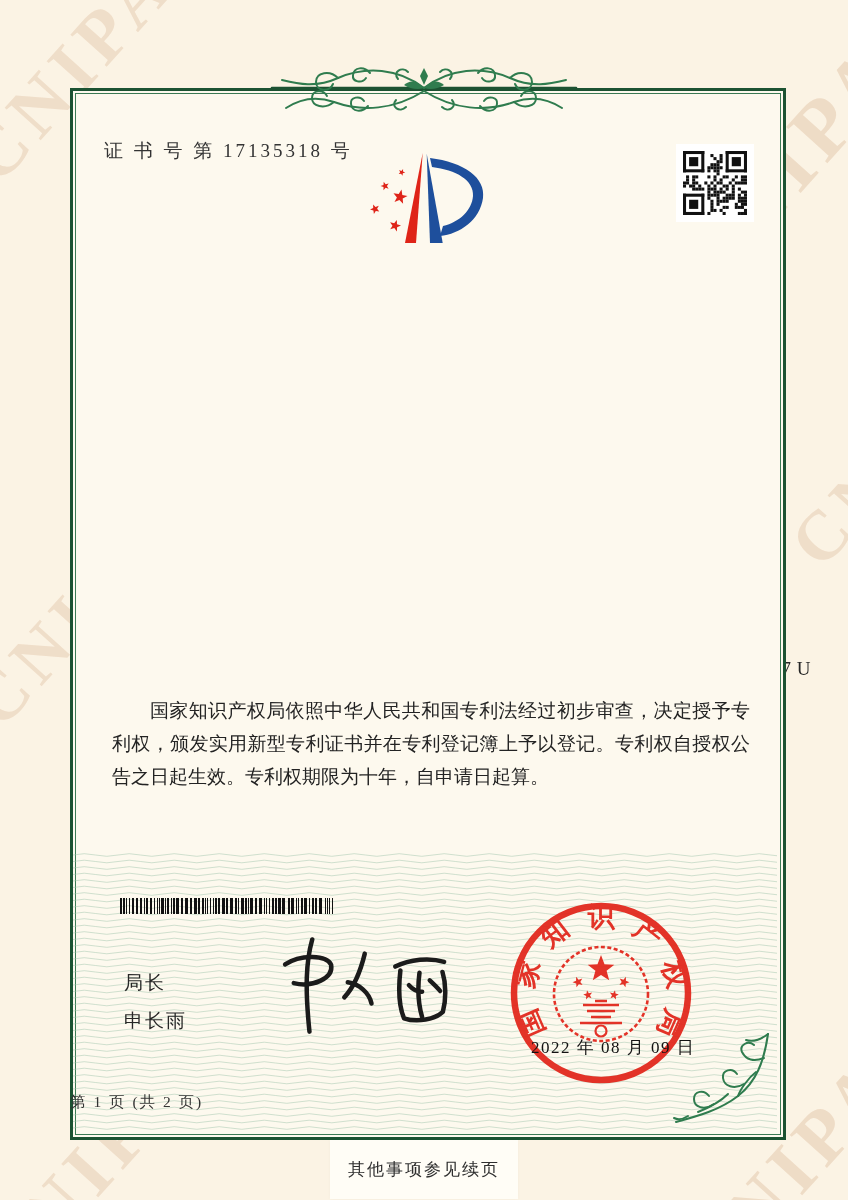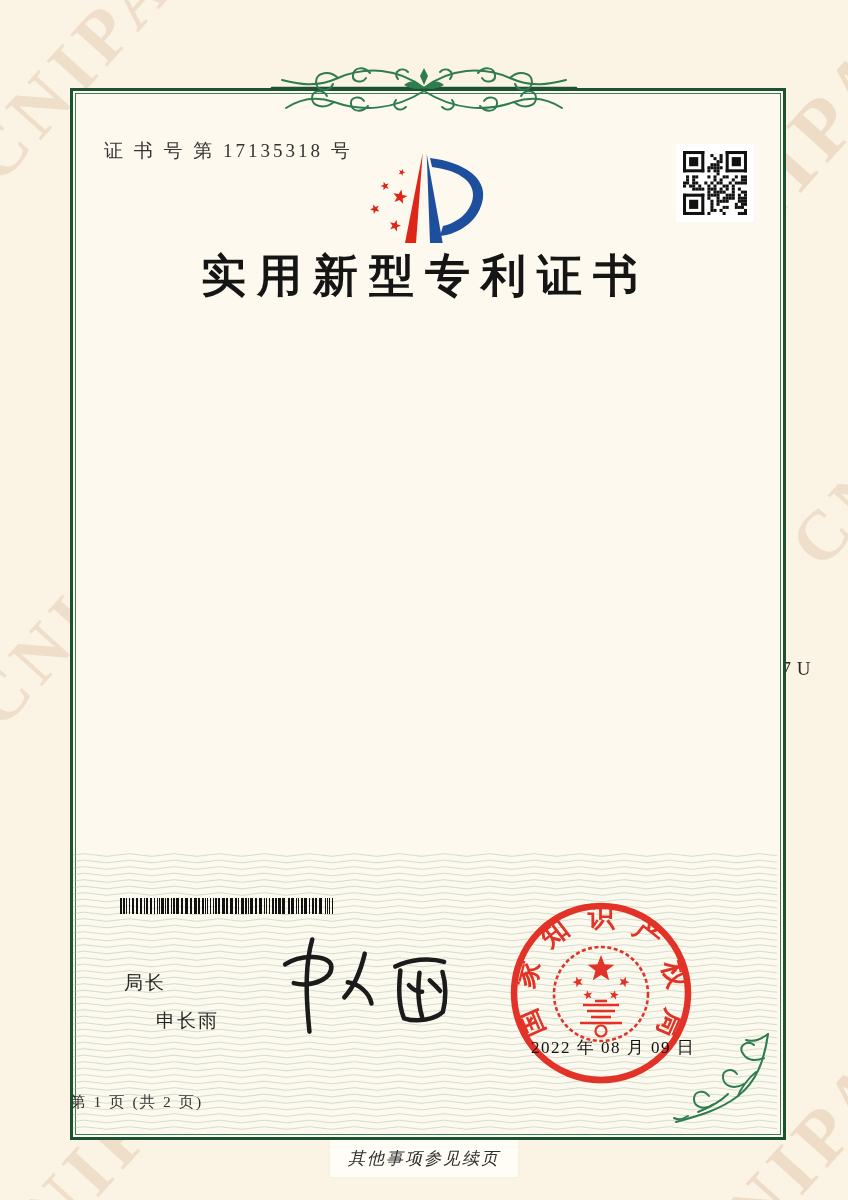--- a/index.html
+++ b/index.html
@@ -40,29 +40,29 @@
   .colon{margin-right:12px;}
   .fval{letter-spacing:.5px;}
   .pair2{margin-left:118px;}
   .pair2 .flabel2{letter-spacing:1px;}
 
   #body-text{left:112px;top:694px;width:638px;font-size:19px;line-height:33px;text-align:justify;color:#232323;}
   #body-text p{margin:0;text-indent:2em;}
 
   #barcode{left:120px;top:898px;width:216px;height:16px;}
   #role{left:124px;top:970px;font-family:Liberation Sans, sans-serif;font-size:19px;color:#262626;letter-spacing:2px;}
-  #director{left:124px;top:1008px;font-family:"Liberation Sans","DejaVu Sans",sans-serif;font-size:19px;color:#262626;letter-spacing:2px;margin-left:32px;}
+  #director{left:124px;top:1008px;font-family:"Liberation Sans","DejaVu Sans",sans-serif;font-size:19px;color:#262626;letter-spacing:2px;}
   #signature{left:250px;top:930px;width:210px;height:118px;}
 
   #seal{left:505px;top:897px;width:192px;height:192px;z-index:4;opacity:.94;}
   #seal-date{left:531px;top:1036px;font-size:17px;letter-spacing:1.5px;color:#121212;z-index:5;}
 
   #page-num{left:70px;top:1092px;width:710px;text-align:left;font-size:15.5px;color:#333;letter-spacing:2px;}
   #footnote{position:absolute;left:50%;transform:translateX(-50%);top:1140px;background:#fffdf6;
-            padding:7px 18px;font-size:17px;color:#2e2e2e;letter-spacing:2px;z-index:3;box-shadow:0 0 4px rgba(0,0,0,.03);font-style:italic;}
+            padding:18px 18px;font-size:17px;color:#2e2e2e;letter-spacing:2px;z-index:3;box-shadow:0 0 4px rgba(0,0,0,.03);}
 </style>
 </head>
 <body>
 
 <div id="page">
 
   <div class="wm w1">CNIPA</div>
   <div class="wm w2">CNIPA</div>
   <div class="wm w3">CNIPA</div>
   <div class="wm w4">CNIPA</div>
@@ -303,21 +303,20 @@
         <rect x="60" y="0" width="3" height="21" fill="#111"></rect>
         <rect x="48" y="6" width="9" height="9" fill="#111"></rect>
         <rect x="0" y="42" width="21" height="3" fill="#111"></rect>
         <rect x="0" y="60" width="21" height="3" fill="#111"></rect>
         <rect x="0" y="42" width="3" height="21" fill="#111"></rect>
         <rect x="18" y="42" width="3" height="21" fill="#111"></rect>
         <rect x="6" y="48" width="9" height="9" fill="#111"></rect>
       </svg>
   </div>
 
-  <div class="content" id="title">实用新型专利证书</div>
 
   <div class="row" style="top:352px">
     <span class="flabel">实用新型名称</span><span class="colon">：</span><span class="fval">氢氧化钙吨包机定位启停输送系统</span>
   </div>
   <div class="row" style="top:410px">
     <span class="flabel">发明人</span><span class="colon">：</span><span class="fval">王洪波;李风勤</span>
   </div>
   <div class="row" style="top:460px">
     <span class="flabel">专利号</span><span class="colon">：</span><span class="fval">ZL 2022 2 0480031.1</span>
   </div>
@@ -328,20 +327,21 @@
     <span class="flabel">专利权人</span><span class="colon">：</span><span class="fval">偃师市神龙环保材料有限公司</span>
   </div>
   <div class="row" style="top:608px">
     <span class="flabel">地址</span><span class="colon">：</span><span class="fval">471000 河南省洛阳市偃师市首阳山街道办事处香峪村</span>
   </div>
   <div class="row" style="top:656px">
     <span class="flabel">授权公告日</span><span class="colon">：</span><span class="fval">2022 年 08 月 09 日</span><span class="pair2"><span class="flabel2">授权公告号</span><span class="colon">：</span><span class="fval">CN 217147357 U</span></span>
   </div>
 
   <div class="content" id="body-text">
+    <p>国家知识产权局依照中华人民共和国专利法经过初步审查，决定授予专利权，颁发实用新型专利证书并在专利登记簿上予以登记。专利权自授权公告之日起生效。专利权期限为十年，自申请日起算。</p>
   </div>
 
   <svg class="content" id="barcode" viewBox="0 0 216 16" preserveAspectRatio="none">
       <rect x="0" y="0" width="2" height="16" fill="#111"></rect>
       <rect x="3" y="0" width="2" height="16" fill="#111"></rect>
       <rect x="6" y="0" width="1" height="16" fill="#111"></rect>
       <rect x="9" y="0" width="1" height="16" fill="#111"></rect>
       <rect x="12" y="0" width="2" height="16" fill="#111"></rect>
       <rect x="16" y="0" width="2" height="16" fill="#111"></rect>
       <rect x="20" y="0" width="2" height="16" fill="#111"></rect>

